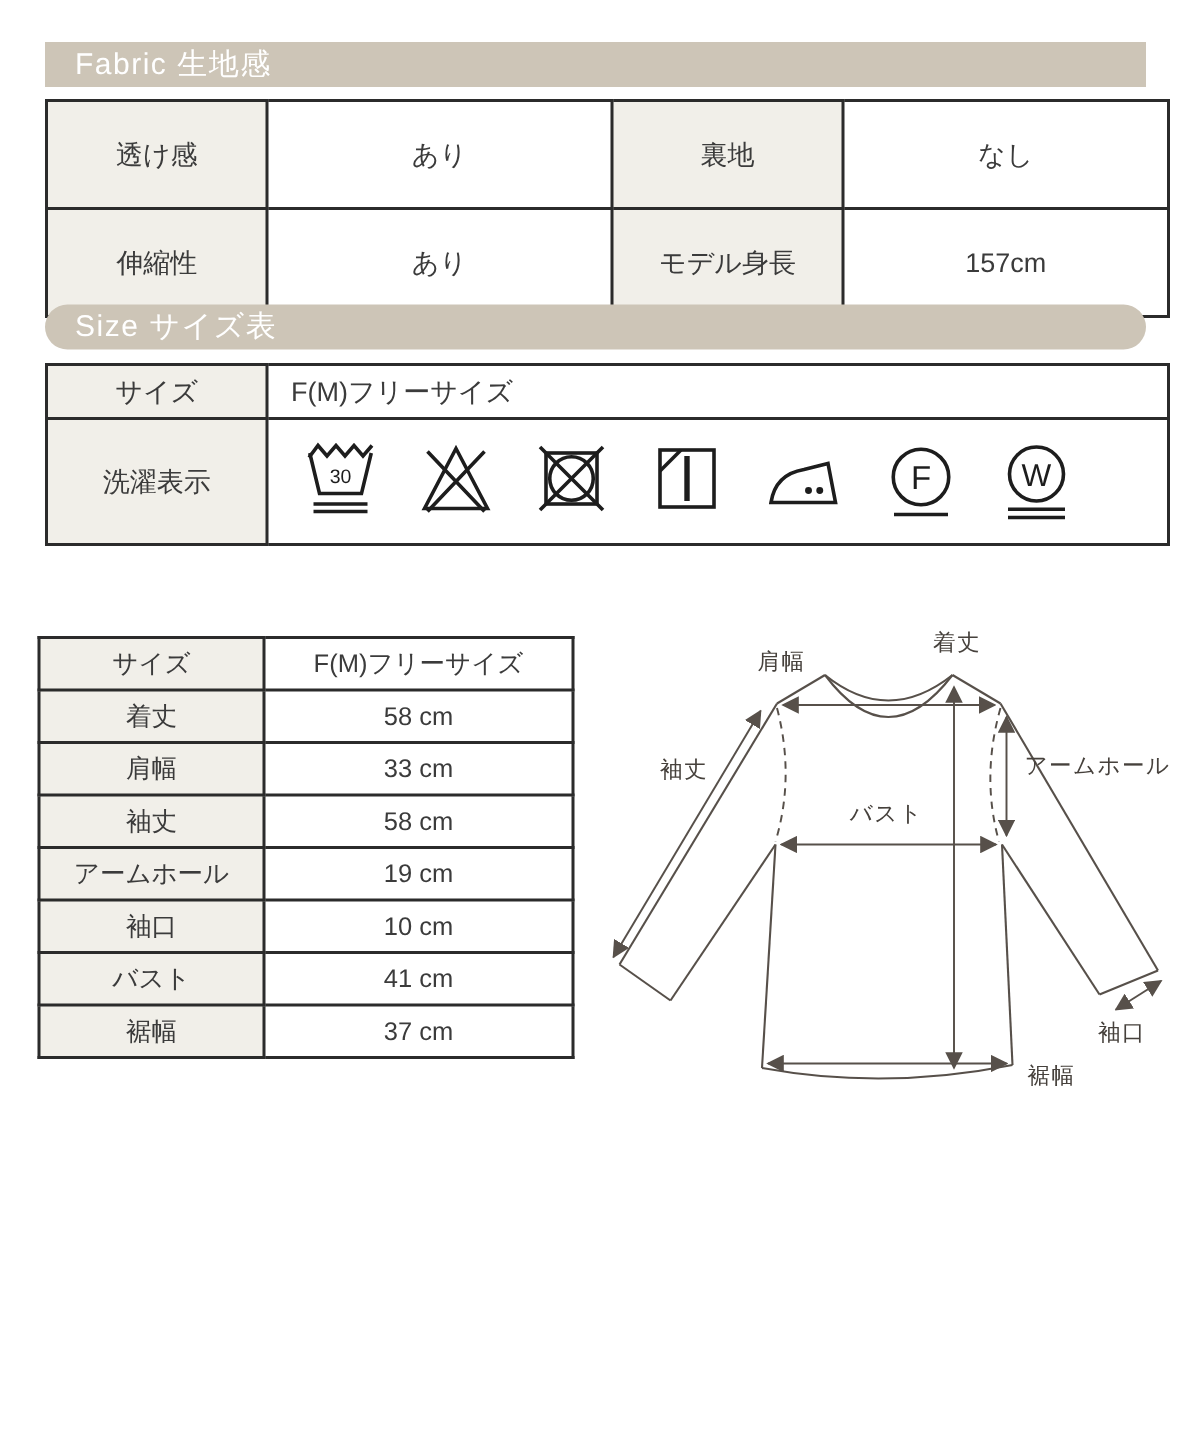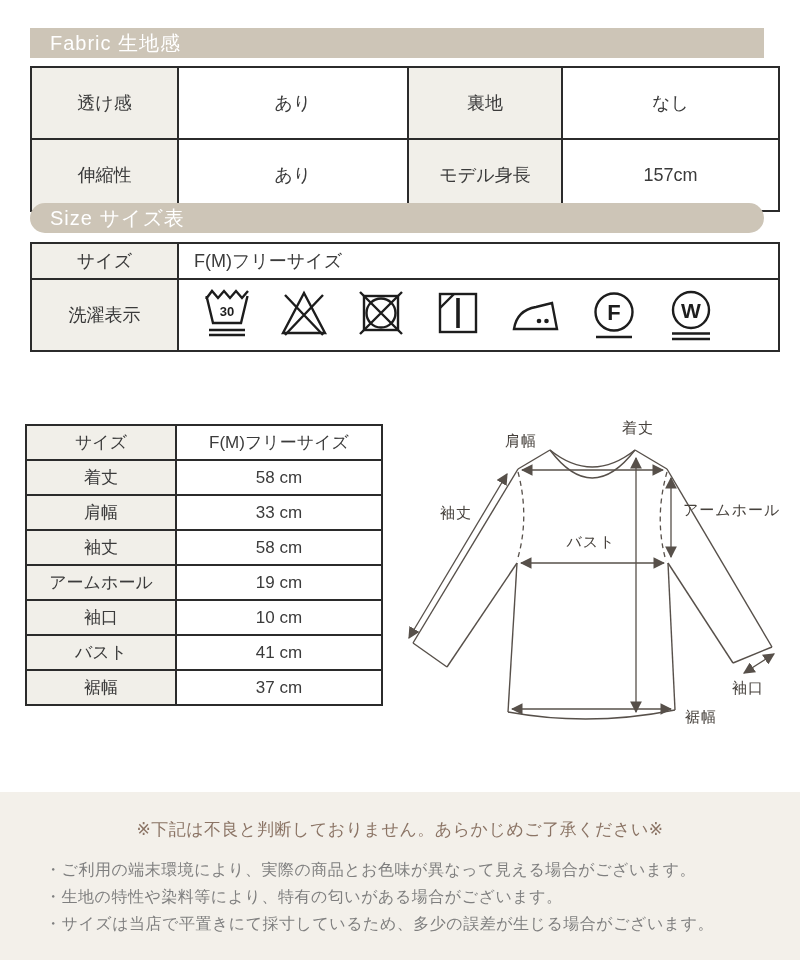--- a/index.html
+++ b/index.html
@@ -28,24 +28,24 @@
   }
   td.lab{background:#f1efe9;text-align:center;}
   td.val{background:#ffffff;text-align:center;}
   td.val-left{background:#ffffff;text-align:left;padding-left:15px;}
 
   .fabric-table{position:absolute;left:30px;top:66px;width:748px;}
   .fabric-table tr{height:72px;}
 
   .size-table{position:absolute;left:30px;top:242px;width:748px;}
   .size-table tr.r1,.size-table tr.r2{height:36px;}
-  .size-table tr.r3{height:72px;}
+  .size-table tr.r3{height:84px;}
 
   .care-row{
-    display:flex;align-items:flex-start;gap:29px;padding:4px 0 4px 9px;font-weight:bold;
+    display:flex;align-items:flex-start;gap:29px;padding:4px 0 4px 9px;
   }
   .care-row svg{display:block;flex:0 0 auto;}
 
   .meas-table{position:absolute;left:25px;top:424px;width:356px;font-size:17px;}
   .meas-table tr{height:35px;}
   .meas-table td{font-size:17px;}
 
   .diagram{position:absolute;left:400px;top:415px;width:405px;height:345px;}
 
   
@@ -248,22 +248,14 @@
 
     <text class="glabel" x="121" y="31" text-anchor="middle">肩幅</text>
     <text class="glabel" x="238" y="18" text-anchor="middle">着丈</text>
     <text class="glabel" x="56" y="103" text-anchor="middle">袖丈</text>
     <text class="glabel" x="283" y="100" text-anchor="start">アームホール</text>
     <text class="glabel" x="191" y="132" text-anchor="middle">バスト</text>
     <text class="glabel" x="348" y="278" text-anchor="middle">袖口</text>
     <text class="glabel" x="285" y="307" text-anchor="start">裾幅</text>
   </svg>
 
-  <div class="notes">
-    <div class="notes-title">※下記は不良と判断しておりません。あらかじめご了承ください※</div>
-    <div class="notes-list">
-      <div class="notes-item">・ご利用の端末環境により、実際の商品とお色味が異なって見える場合がございます。</div>
-      <div class="notes-item">・生地の特性や染料等により、特有の匂いがある場合がございます。</div>
-      <div class="notes-item">・サイズは当店で平置きにて採寸しているため、多少の誤差が生じる場合がございます。</div>
-    </div>
-  </div>
 
 </div>
 
 </body></html>

